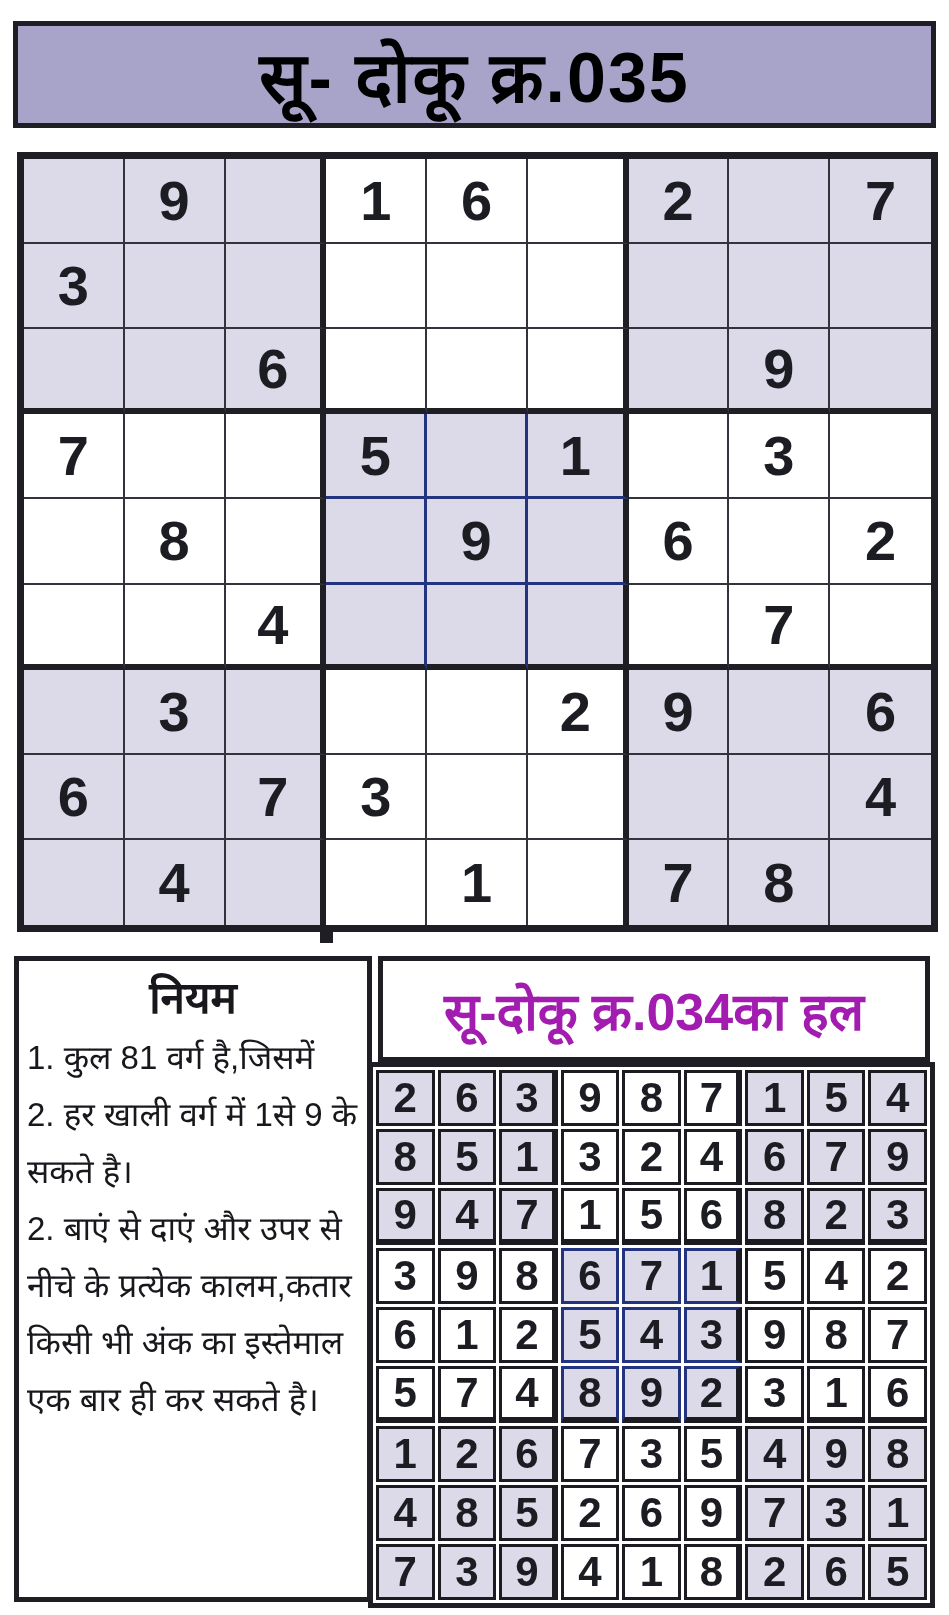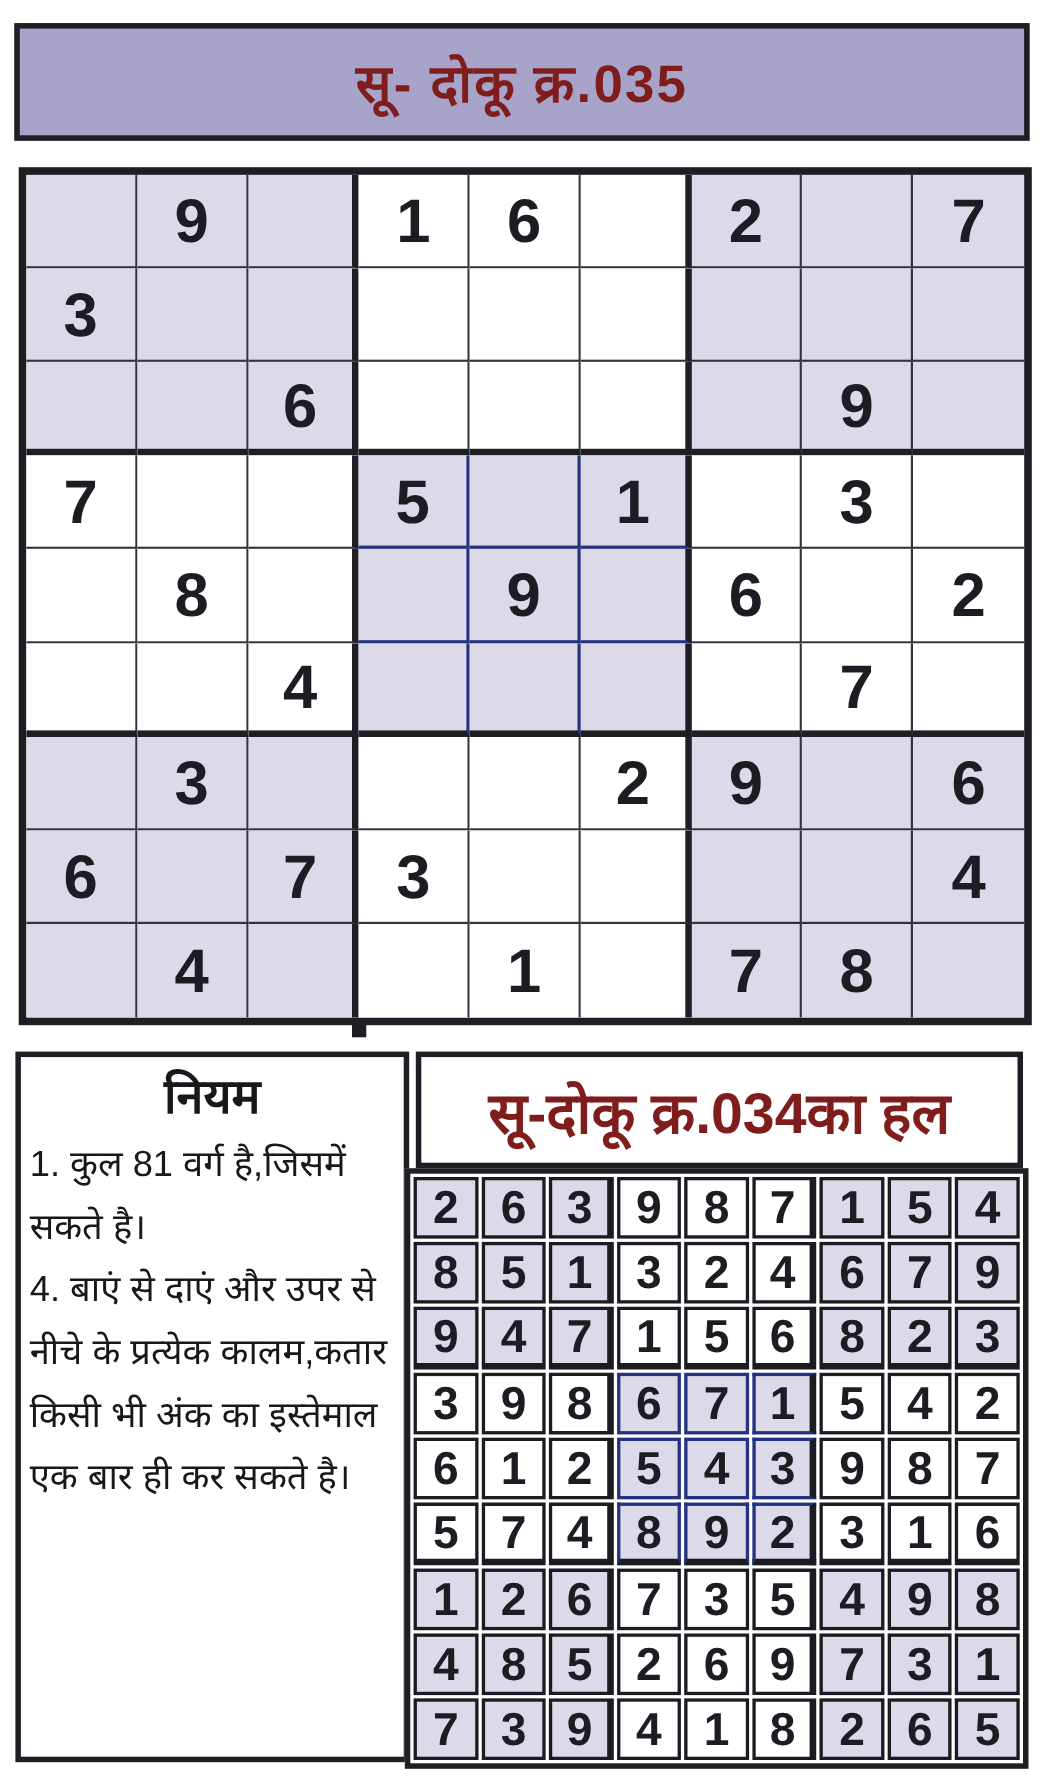--- a/index.html
+++ b/index.html
@@ -12,21 +12,21 @@
   }
   *{margin:0;padding:0;box-sizing:border-box;}
   html,body{width:949px;height:1615px;background:#ffffff;overflow:hidden;
     font-family:"Liberation Sans","DejaVu Sans",sans-serif;}
   .abs{position:absolute;}
 
   
   .title-bar{left:13px;top:21px;width:923px;height:107px;
     background:var(--c-band);border:5px solid var(--c-line);
     display:flex;align-items:center;justify-content:center;}
-  .title-bar span{color:#7f1d1d;font-size:48px;font-weight:bold;letter-spacing:2px;}
+  .title-bar span{color:#000000;font-size:70px;font-weight:bold;letter-spacing:2px;}
 
   
   .puzzle-grid{left:17px;top:152px;width:921px;height:780px;
     border:7px solid var(--c-line);background:#ffffff;
     display:grid;grid-template-columns:repeat(9,1fr);grid-template-rows:repeat(9,1fr);}
   .puzzle-grid .cell{
     border-right:2px solid var(--c-thin);border-bottom:2px solid var(--c-thin);
     background:#ffffff;display:flex;align-items:center;justify-content:center;
     font-size:56px;font-weight:600;color:var(--c-digit);}
   .puzzle-grid .cell.shaded{background:var(--c-cell);}
@@ -44,21 +44,21 @@
     border:5px solid var(--c-line);background:#ffffff;
     padding:6px 8px 0 8px;overflow:hidden;}
   .rules-heading{text-align:center;font-size:44px;font-weight:bold;color:#17171c;
     line-height:62px;}
   .rules-text .rule-line{font-size:33px;color:#17171c;line-height:57px;white-space:nowrap;}
 
   
   .solution-header{left:378px;top:956px;width:552px;height:106px;
     border:5px solid var(--c-line);background:#ffffff;
     display:flex;align-items:center;justify-content:center;}
-  .solution-header span{font-size:52px;font-weight:bold;color:#7f1d1d;}
+  .solution-header span{font-size:52px;font-weight:bold;color:#a21caf;}
 
   
   .solution-grid{left:368px;top:1062px;width:567px;height:546px;
     border:5px solid var(--c-line);background:#ffffff;padding:3px;
     display:grid;grid-template-columns:repeat(9,1fr);grid-template-rows:repeat(9,1fr);gap:3px;}
   .solution-grid .tile{border:3px solid #1b1b21;background:#ffffff;
     display:flex;align-items:center;justify-content:center;
     font-size:42px;font-weight:bold;color:var(--c-digit);}
   .solution-grid .tile.shaded{background:var(--c-cell);}
   .solution-grid .tile.center{border-color:var(--c-blue);}
@@ -157,22 +157,23 @@
     <div class="cell shaded lastR">8</div>
     <div class="cell shaded lastC lastR"></div>
   </div>
 
 <div class="abs grid-tick"></div>
 
 <div class="abs rules-box">
   <div class="rules-heading">नियम</div>
   <div class="rules-text" id="rules-text">
       <div class="rule-line">1. कुल 81 वर्ग है,जिसमें</div>
+      <div class="rule-line">2. हर खाली वर्ग में 1से 9 के</div>
       <div class="rule-line">सकते है।</div>
-      <div class="rule-line">4. बाएं से दाएं और उपर से</div>
+      <div class="rule-line">2. बाएं से दाएं और उपर से</div>
       <div class="rule-line">नीचे के प्रत्येक कालम,कतार</div>
       <div class="rule-line">किसी भी अंक का इस्तेमाल</div>
       <div class="rule-line">एक बार ही कर सकते है।</div>
     </div>
 </div>
 
 <div class="abs solution-header">
   <span>सू-दोकू क्र.034का हल</span>
 </div>
 

